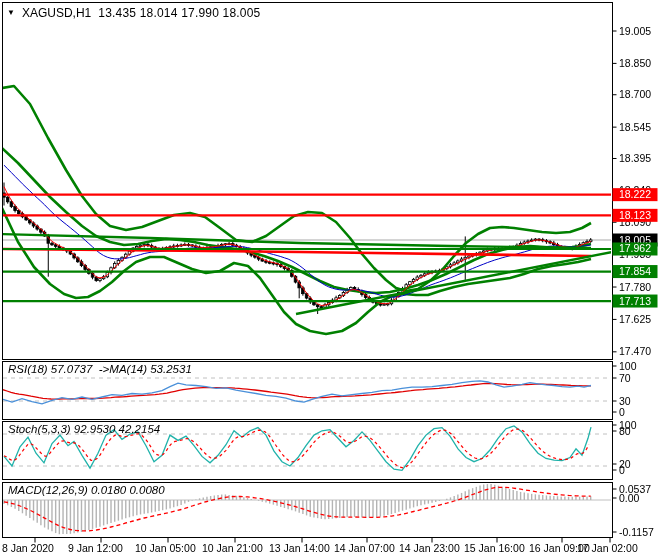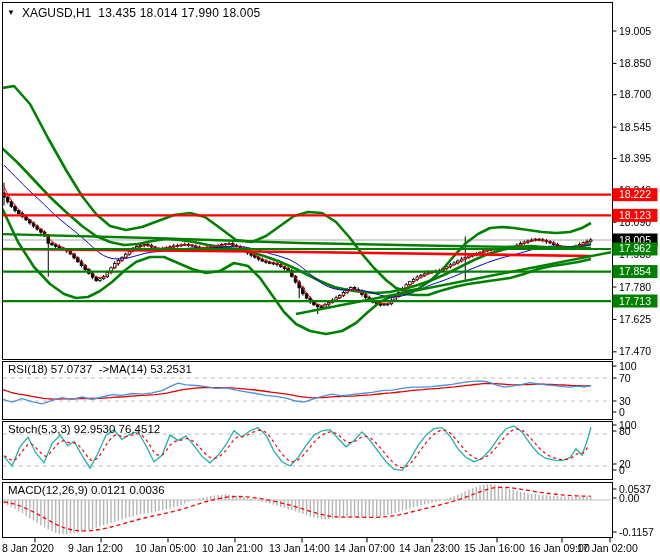--- a/index.html
+++ b/index.html
@@ -1,19 +1,19 @@
 <!DOCTYPE html>
 <html><head>
 <meta charset="utf-8">
 <style>
   html,body{margin:0;padding:0;background:#fff;}
   .screen{position:relative;width:660px;height:560px;background:#ffffff;
     font-family:"Liberation Sans",sans-serif;overflow:hidden;}
   #cv{position:absolute;left:0;top:0;}
-  .hdr{position:absolute;font-size:11.5px;color:#000;white-space:pre;z-index:5;}
+  .hdr{position:absolute;font-size:11.5px;color:#000;white-space:pre;z-index:5;font-style:italic;}
   .title{position:absolute;left:7px;top:6px;font-size:12px;color:#000;z-index:5;
     display:flex;align-items:center;gap:7px;}
   .tri{font-size:8px;line-height:10px;cursor:pointer;}
   .ohlc{letter-spacing:0.2px;}
   svg text{font-family:"Liberation Sans",sans-serif;}
   .axlbl{font-size:10.5px;fill:#000;}
   .badgetxt{font-size:10.5px;fill:#fff;}
   .timelbl{font-size:10.5px;fill:#000;}
 </style>
 </head>
@@ -967,15 +967,15 @@
         <line x1="610" y1="537.5" x2="610" y2="542.5" stroke="#000" stroke-width="1"></line>
         <text x="577" y="552" class="timelbl">17 Jan 02:00</text>
       </g>
     </svg>
   <div class="title">
     <span class="tri">▼</span>
     <span>XAGUSD,H1</span>
     <span class="ohlc">13.435 18.014 17.990 18.005</span>
   </div>
   <div class="hdr" style="left:8px;top:363px;">RSI(18) 57.0737  -&gt;MA(14) 53.2531</div>
-  <div class="hdr" style="left:8px;top:423px;">Stoch(5,3,3) 92.9530 76.4512</div>
-  <div class="hdr" style="left:8px;top:484px;">MACD(12,26,9) 0.0121 0.0036</div>
+  <div class="hdr" style="left:8px;top:423px;">Stoch(5,3,3) 92.9530 42.2154</div>
+  <div class="hdr" style="left:8px;top:484px;">MACD(12,26,9) 0.0180 0.0080</div>
 </div>
 
 </body></html>

